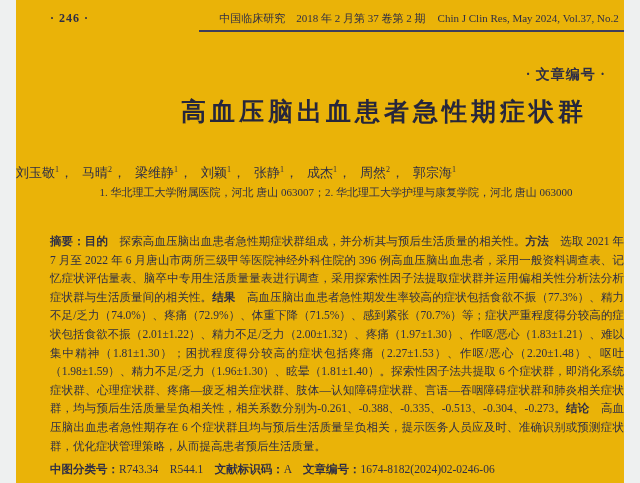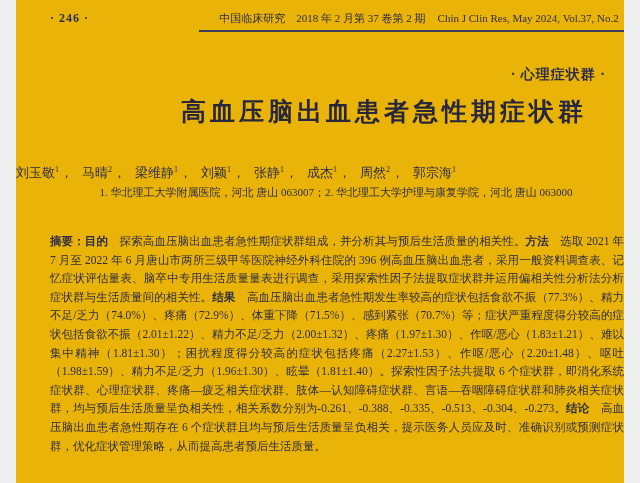--- a/index.html
+++ b/index.html
@@ -65,25 +65,26 @@
 <div id="page">
 
   <div id="page-number">· 246 ·</div>
 
   <div id="journal-header">
     <span>中国临床研究　2018 年 2 月第 37 卷第 2 期</span><span class="gap"></span><span>Chin J Clin Res, May 2024, Vol.37, No.2</span>
   </div>
 
   <div id="header-rule"></div>
 
-  <div id="section-label">· 心理症状群 ·</div>
+  <div id="section-label">· 文章编号 ·</div>
 
   <div id="title-line1" class="title-line">高血压脑出血患者急性期症状群</div>
 
   <div id="authors-line"><span><span>刘玉敬</span><sup>1</sup></span><span class="author-sep">，</span><span><span>马晴</span><sup>2</sup></span><span class="author-sep">，</span><span><span>梁维静</span><sup>1</sup></span><span class="author-sep">，</span><span><span>刘颖</span><sup>1</sup></span><span class="author-sep">，</span><span><span>张静</span><sup>1</sup></span><span class="author-sep">，</span><span><span>成杰</span><sup>1</sup></span><span class="author-sep">，</span><span><span>周然</span><sup>2</sup></span><span class="author-sep">，</span><span><span>郭宗海</span><sup>1</sup></span></div>
 
   <div id="affiliation-line">1. 华北理工大学附属医院，河北 唐山 063007；2. 华北理工大学护理与康复学院，河北 唐山 063000</div>
 
   <p id="abstract-paragraph"><span class="b">摘要：目的</span><span>　探索高血压脑出血患者急性期症状群组成，并分析其与预后生活质量的相关性。</span><span class="b">方法</span><span>　选取 2021 年 7 月至 2022 年 6 月唐山市两所三级甲等医院神经外科住院的 396 例高血压脑出血患者，采用一般资料调查表、记忆症状评估量表、脑卒中专用生活质量量表进行调查，采用探索性因子法提取症状群并运用偏相关性分析法分析症状群与生活质量间的相关性。</span><span class="b">结果</span><span>　高血压脑出血患者急性期发生率较高的症状包括食欲不振（77.3%）、精力不足/乏力（74.0%）、疼痛（72.9%）、体重下降（71.5%）、感到紧张（70.7%）等；症状严重程度得分较高的症状包括食欲不振（2.01±1.22）、精力不足/乏力（2.00±1.32）、疼痛（1.97±1.30）、作呕/恶心（1.83±1.21）、难以集中精神（1.81±1.30）；困扰程度得分较高的症状包括疼痛（2.27±1.53）、作呕/恶心（2.20±1.48）、呕吐（1.98±1.59）、精力不足/乏力（1.96±1.30）、眩晕（1.81±1.40）。探索性因子法共提取 6 个症状群，即消化系统症状群、心理症状群、疼痛—疲乏相关症状群、肢体—认知障碍症状群、言语—吞咽障碍症状群和肺炎相关症状群，均与预后生活质量呈负相关性，相关系数分别为-0.261、-0.388、-0.335、-0.513、-0.304、-0.273。</span><span class="b">结论</span><span>　高血压脑出血患者急性期存在 6 个症状群且均与预后生活质量呈负相关，提示医务人员应及时、准确识别或预测症状群，优化症状管理策略，从而提高患者预后生活质量。</span></p>
 
 
+  <div id="meta-line"><span class="b">中图分类号：</span><span>R743.34　R544.1　</span><span class="b">文献标识码：</span><span>A　</span><span class="b">文章编号：</span><span>1674-8182(2024)02-0246-06</span></div>
 
 </div>
 
 </body></html>

